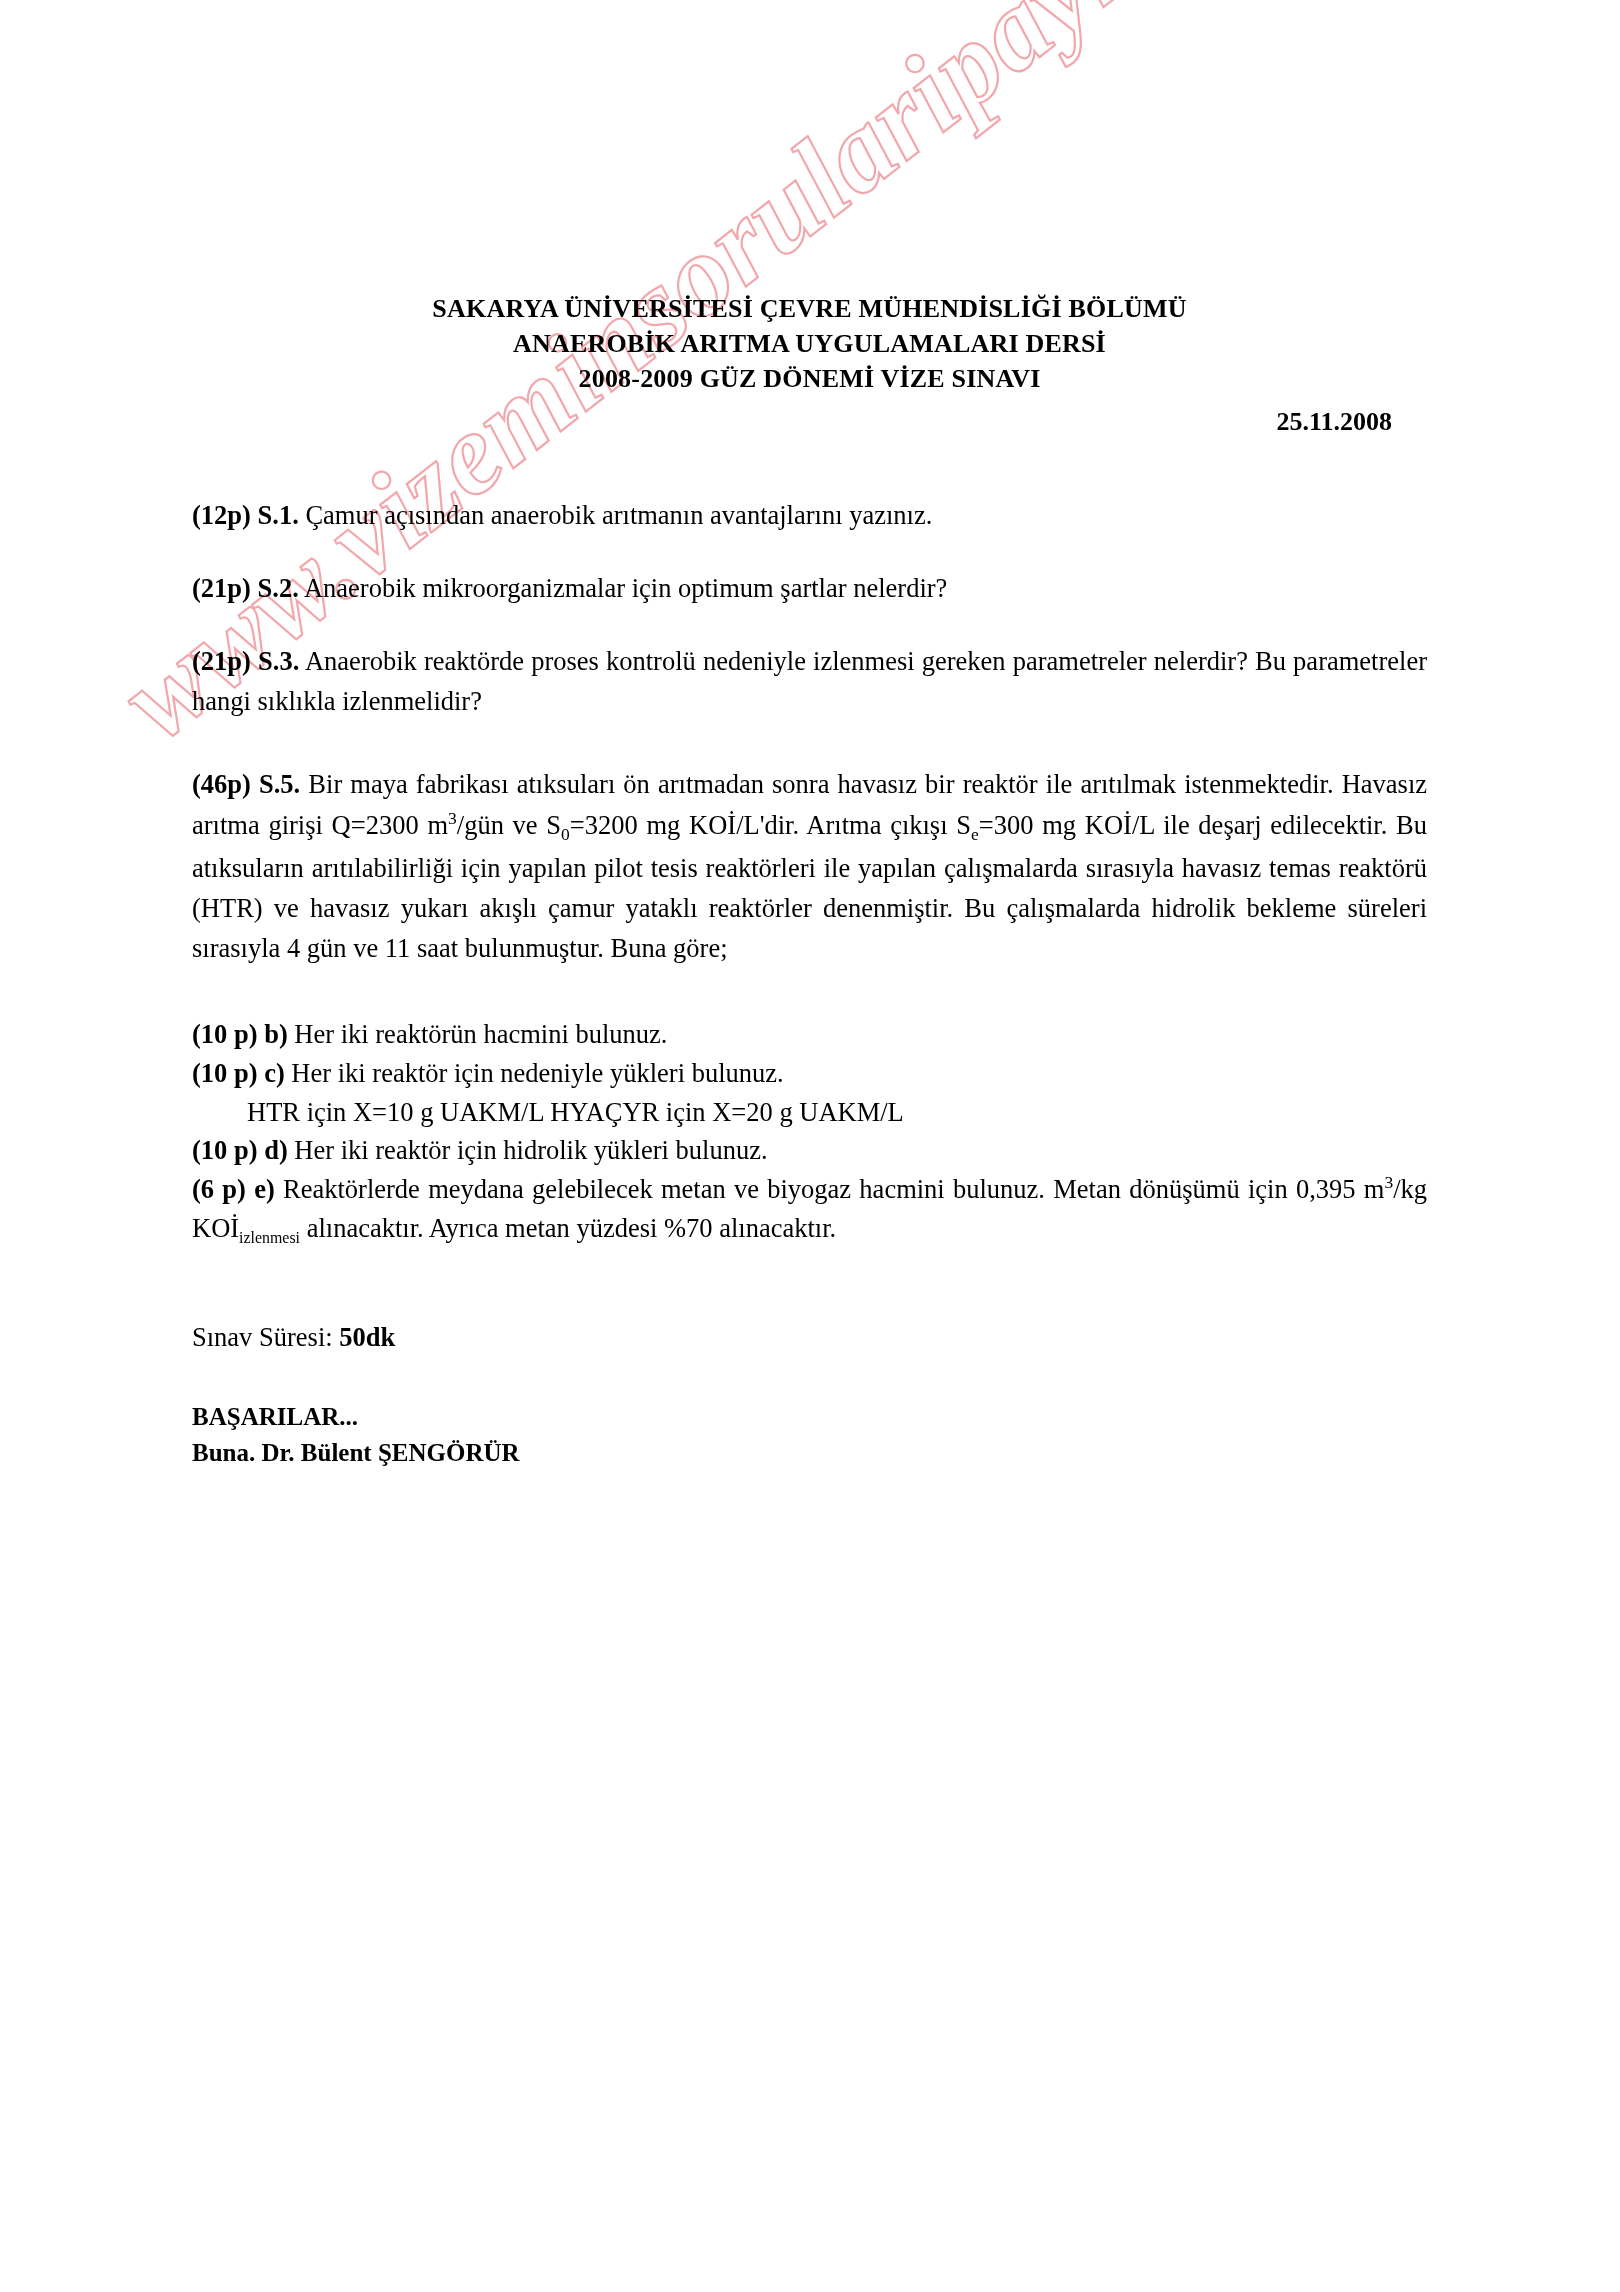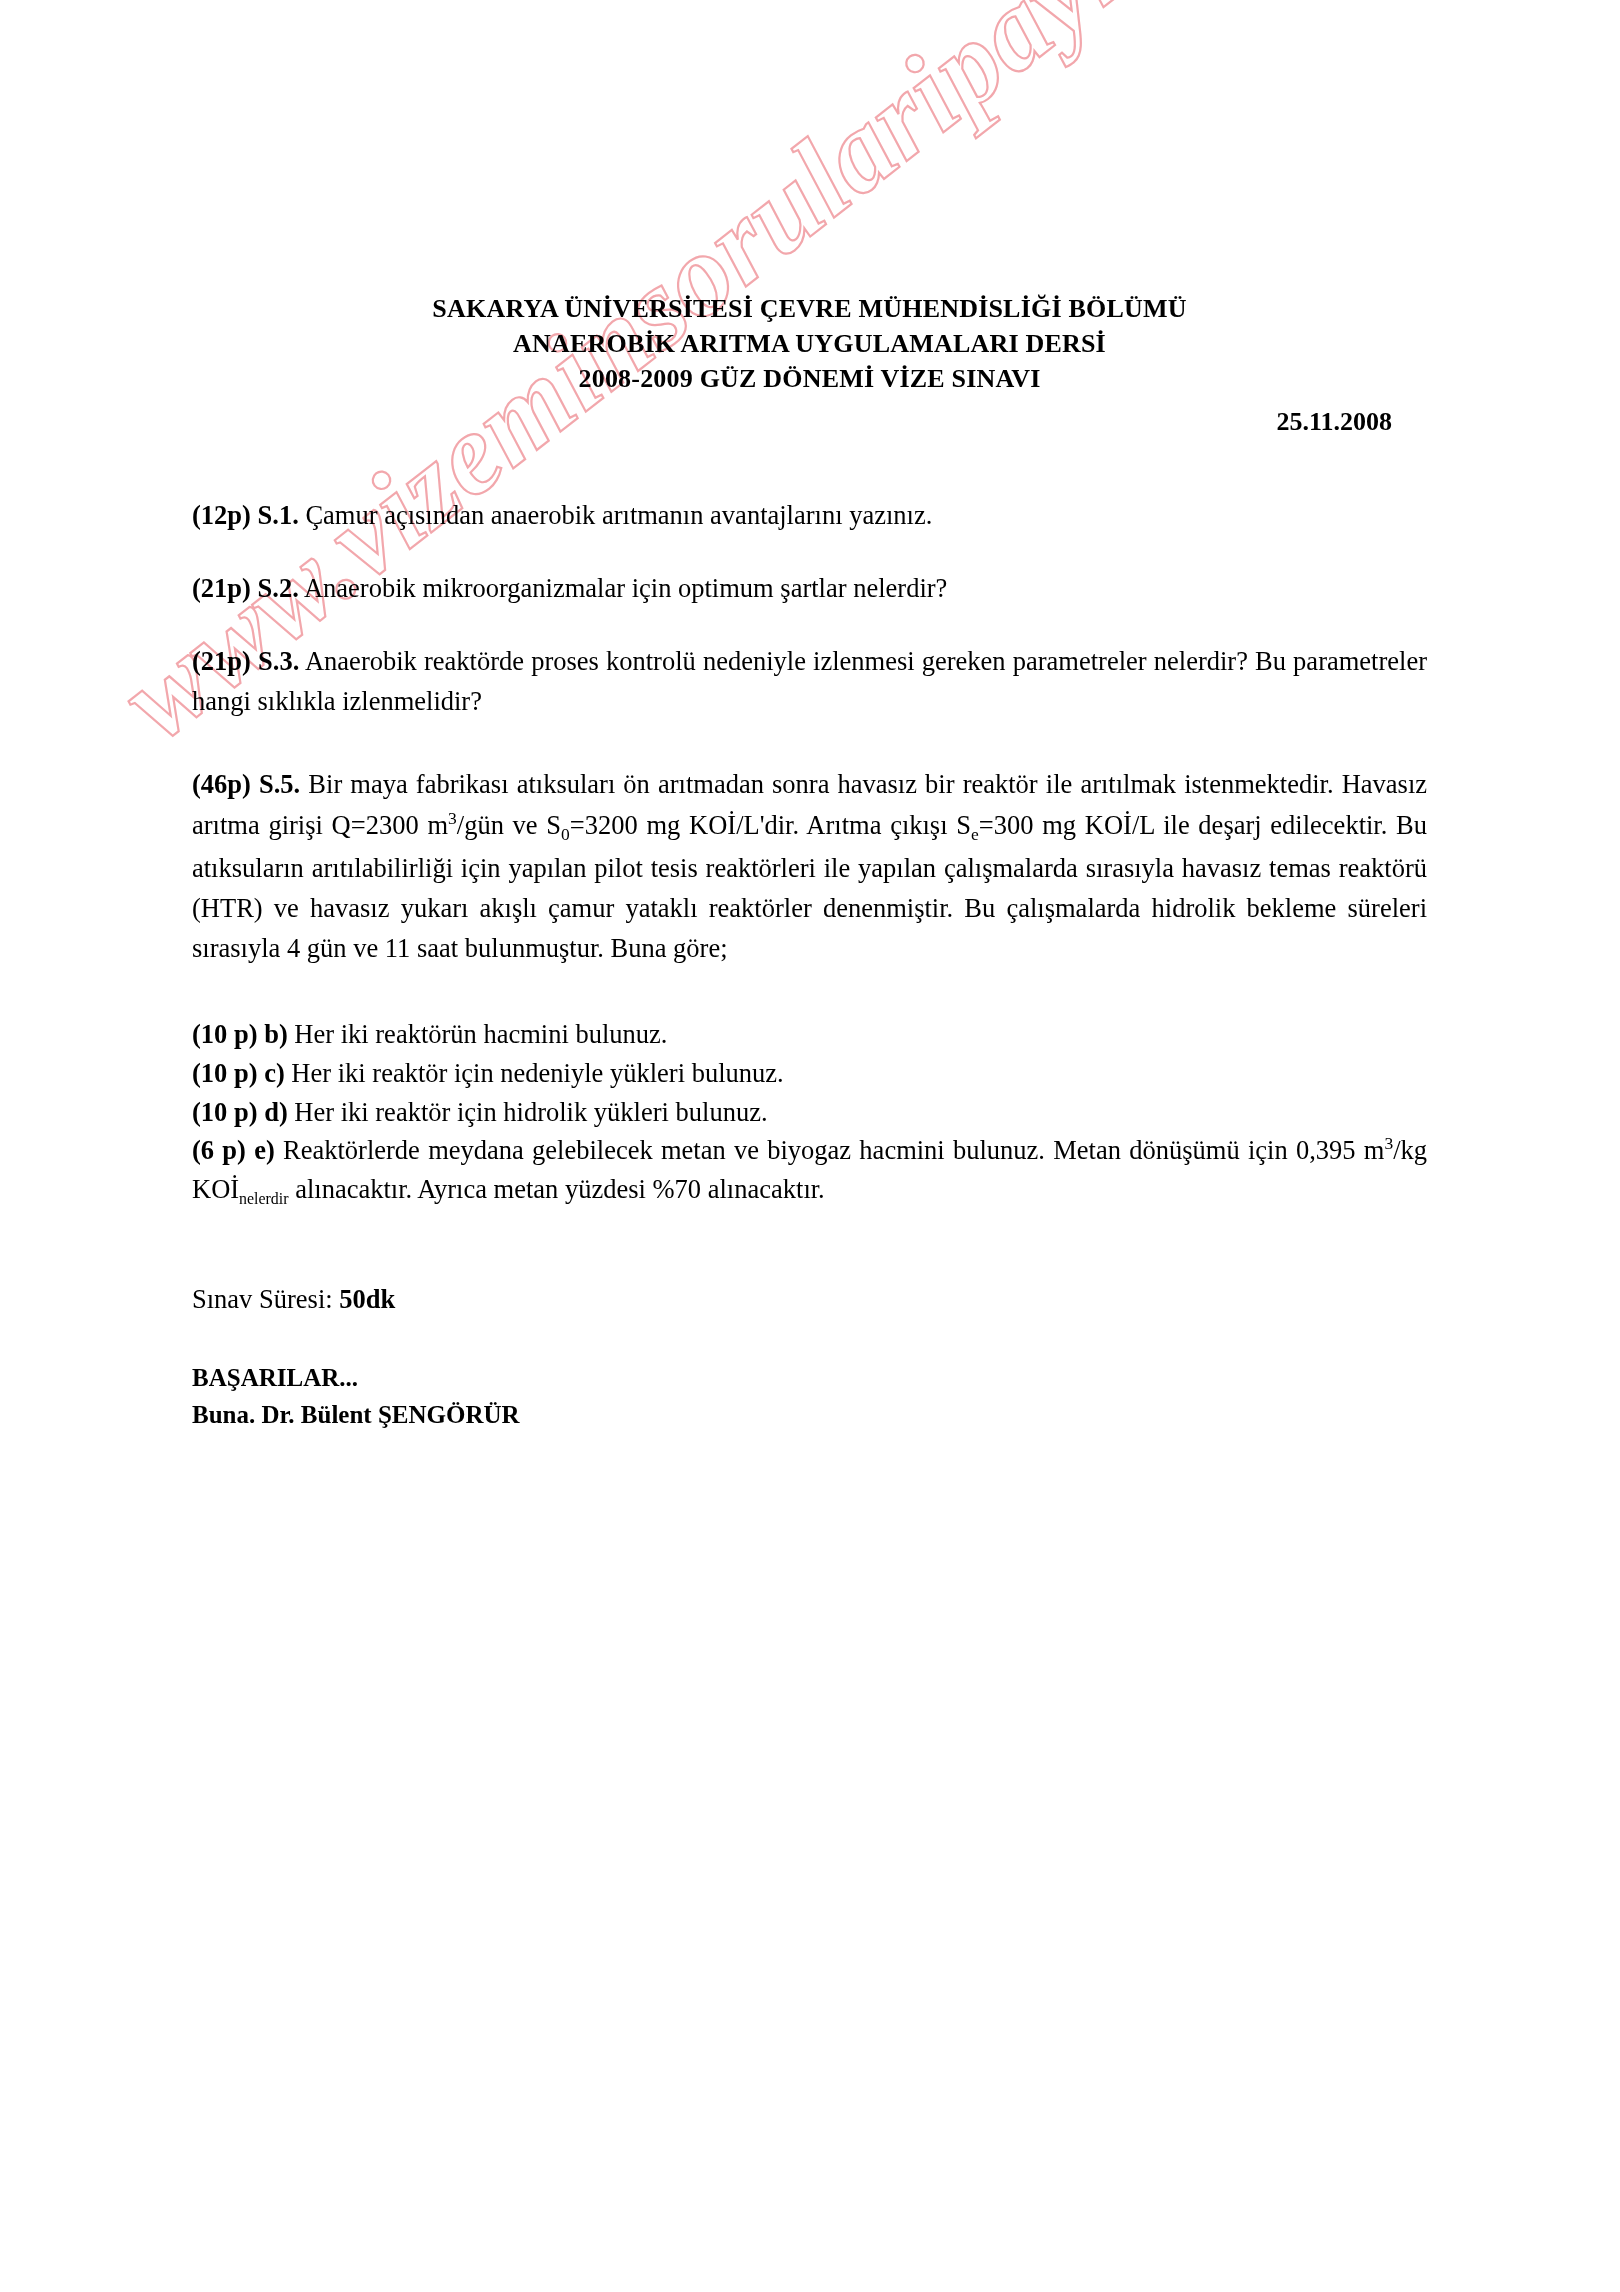--- a/index.html
+++ b/index.html
@@ -178,29 +178,30 @@
       <div class="sub-item">
         <span class="lbl">(10 p)</span>
         <span class="lbl">b)</span>
         <span>Her iki reaktörün hacmini bulunuz.</span>
       </div>
       <div class="sub-item">
         <span class="lbl">(10 p)</span>
         <span class="lbl">c)</span>
         <span>Her iki reaktör için nedeniyle yükleri bulunuz.</span>
       </div>
+      <div class="sub-item sub-indent">HTR için X=10 g UAKM/L     HYAÇYR için X=20 g UAKM/L</div>
       <div class="sub-item">
         <span class="lbl">(10 p)</span>
         <span class="lbl">d)</span>
         <span>Her iki reaktör için hidrolik yükleri bulunuz.</span>
       </div>
       <div class="sub-item just">
         <span class="lbl">(6  p)</span>
         <span class="lbl">e)</span>
-        <span>Reaktörlerde meydana gelebilecek metan ve biyogaz hacmini bulunuz. Metan dönüşümü için 0,395 m</span><sup>3</sup><span>/kg KOİ</span><sub class="small-sub">nelerdir</sub><span> alınacaktır. Ayrıca metan yüzdesi %70 alınacaktır.</span>
+        <span>Reaktörlerde meydana gelebilecek metan ve biyogaz hacmini bulunuz. Metan dönüşümü için 0,395 m</span><sup>3</sup><span>/kg KOİ</span><sub class="small-sub">izlenmesi</sub><span> alınacaktır. Ayrıca metan yüzdesi %70 alınacaktır.</span>
       </div>
     </div>
 
     <div class="closing">
       <div>
         <span>Sınav Süresi: </span><b>50dk</b>
       </div>
     </div>
 
     <div class="signature">

